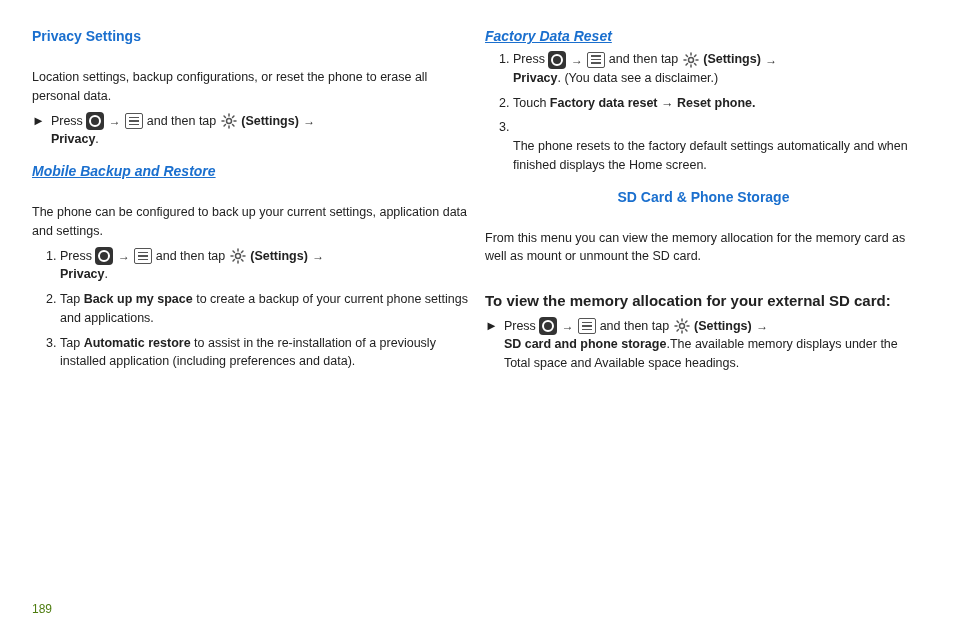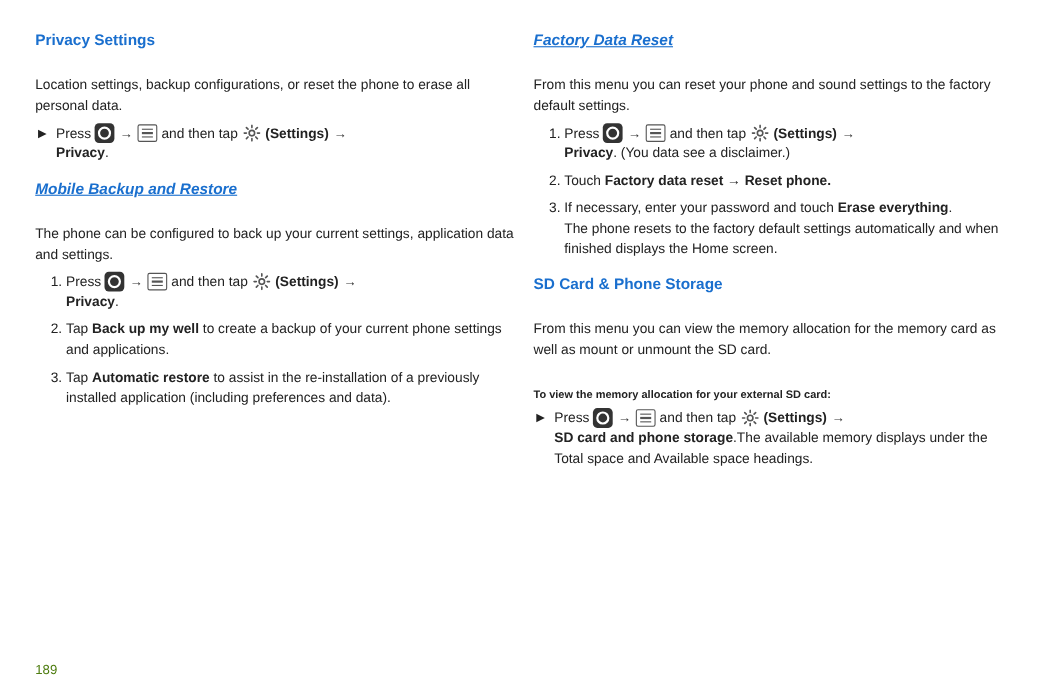--- a/index.html
+++ b/index.html
@@ -136,24 +136,25 @@
       font-size: 12px;
       color: #4d7c0f;
     }
     .italic-blue {
       color: #1a6fce;
       font-style: italic;
     }
     .bold-blue {
       color: #1a6fce;
       font-weight: bold;
+      text-align: center;
     }
     .to-view-bold {
       font-weight: bold;
-      font-size: 10px;
+      font-size: 15px;
       margin-bottom: 4px;
     }
     .step-line {
       font-size: 12.5px;
       line-height: 1.5;
     }
   </style>
 </head>
 <body>
 
@@ -209,35 +210,34 @@
                 <circle cx="8" cy="8" r="2.5" stroke="#555" stroke-width="1.5"></circle>
                 <path d="M8 1v2M8 13v2M1 8h2M13 8h2M3.05 3.05l1.41 1.41M11.54 11.54l1.41 1.41M3.05 12.95l1.41-1.41M11.54 4.46l1.41-1.41" stroke="#555" stroke-width="1.5" stroke-linecap="round"></path>
               </svg>
             </span>
             <b> (Settings) </b>
             <span class="arrow-right">→</span><br>
             <b>Privacy</b><span>.</span>
           </span>
         </li>
         <li>
-          <span>Tap </span><b>Back up my well</b><span> to create a backup of your current phone settings and applications.</span>
+          <span>Tap </span><b>Back up my space</b><span> to create a backup of your current phone settings and applications.</span>
         </li>
         <li>
           <span>Tap </span><b>Automatic restore</b><span> to assist in the re-installation of a previously installed application (including preferences and data).</span>
         </li>
       </ol>
     </div>
 
   </div>
 
   <div class="col">
 
     <div class="section-gap">
       <h2 class="section-title-italic">Factory Data Reset</h2>
-      <p>From this menu you can reset your phone and sound settings to the factory default settings.</p>
       <ol class="step-list">
         <li>
           <span class="step-line">
             <span>Press </span>
             <span class="icon-home"></span>
             <span class="arrow-right"> → </span>
             <span class="icon-menu">
                 <span></span>
                 <span></span>
                 <span></span>
@@ -251,21 +251,21 @@
             </span>
             <b> (Settings) </b>
             <span class="arrow-right">→</span><br>
             <b>Privacy</b><span>. (You data see a disclaimer.)</span>
           </span>
         </li>
         <li>
           <span>Touch </span><b>Factory data reset → Reset phone.</b>
         </li>
         <li>
-          <span>If necessary, enter your password and touch <b>Erase everything</b>.</span><br>
+          <br>
           <span>The phone resets to the factory default settings automatically and when finished displays the Home screen.</span>
         </li>
       </ol>
     </div>
 
     <div class="section-gap">
       <h2 class="section-title bold-blue">SD Card &amp; Phone Storage</h2>
       <p>From this menu you can view the memory allocation for the memory card as well as mount or unmount the SD card.</p>
       <p class="to-view-bold">To view the memory allocation for your external SD card:</p>
       <div class="bullet-item">

